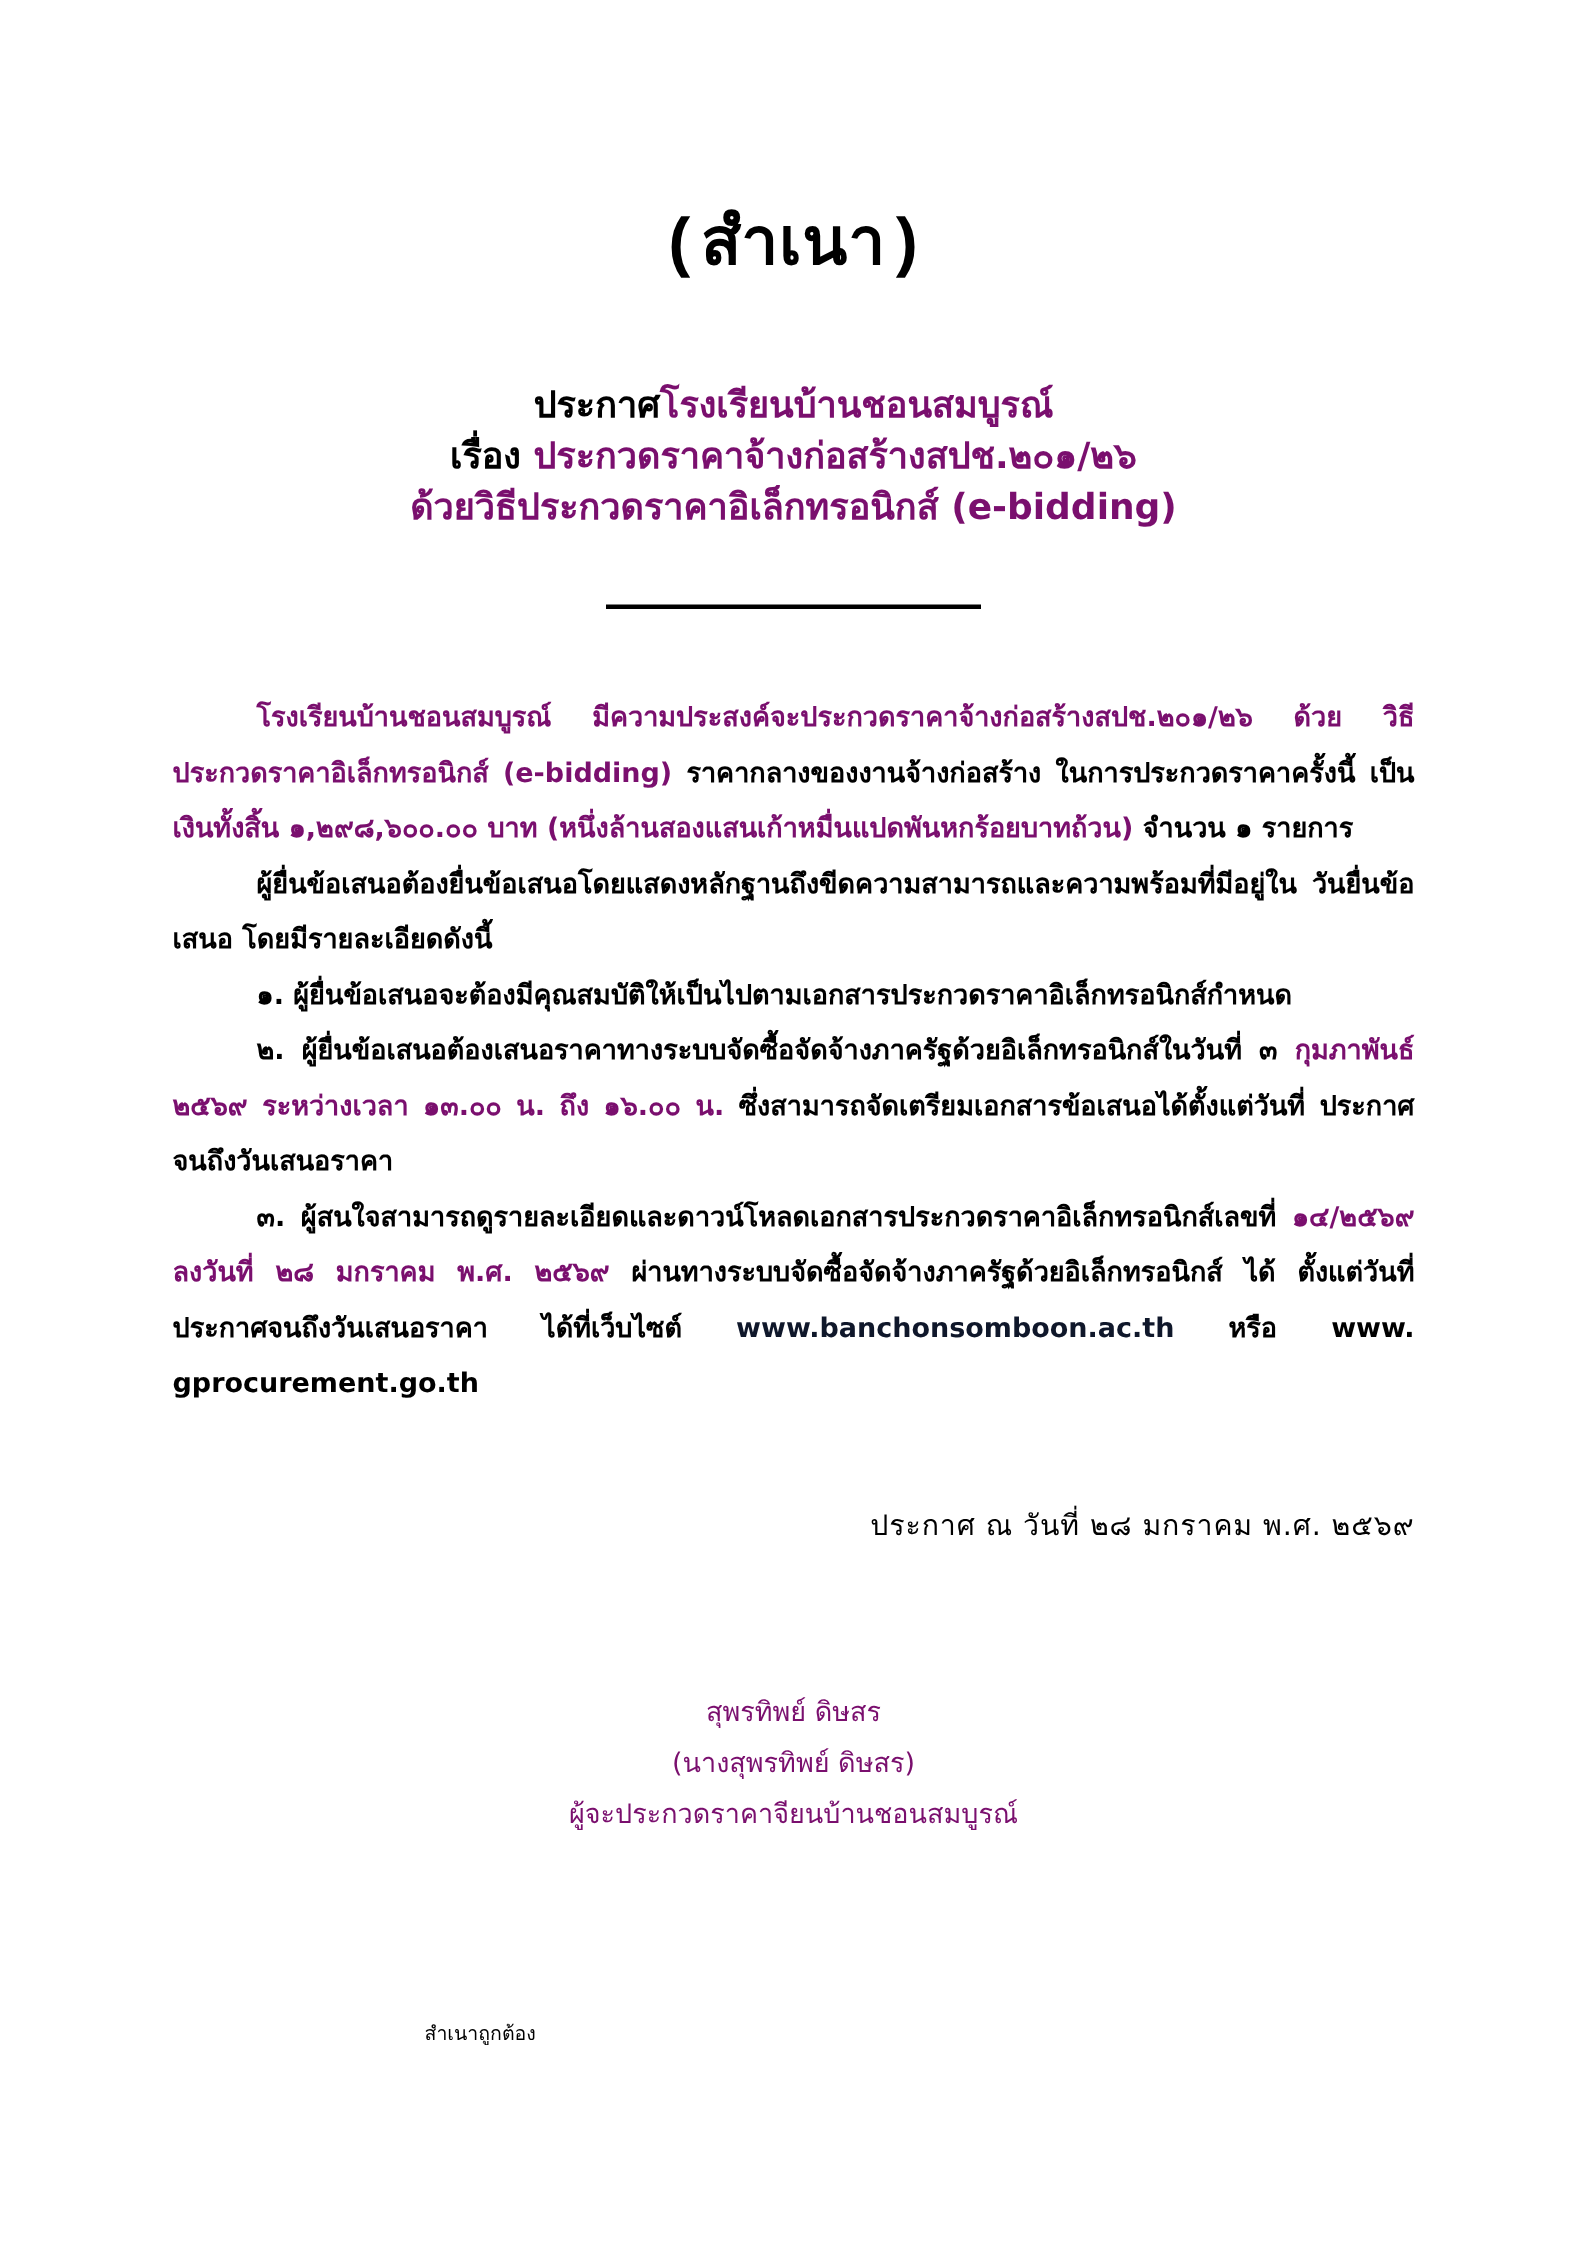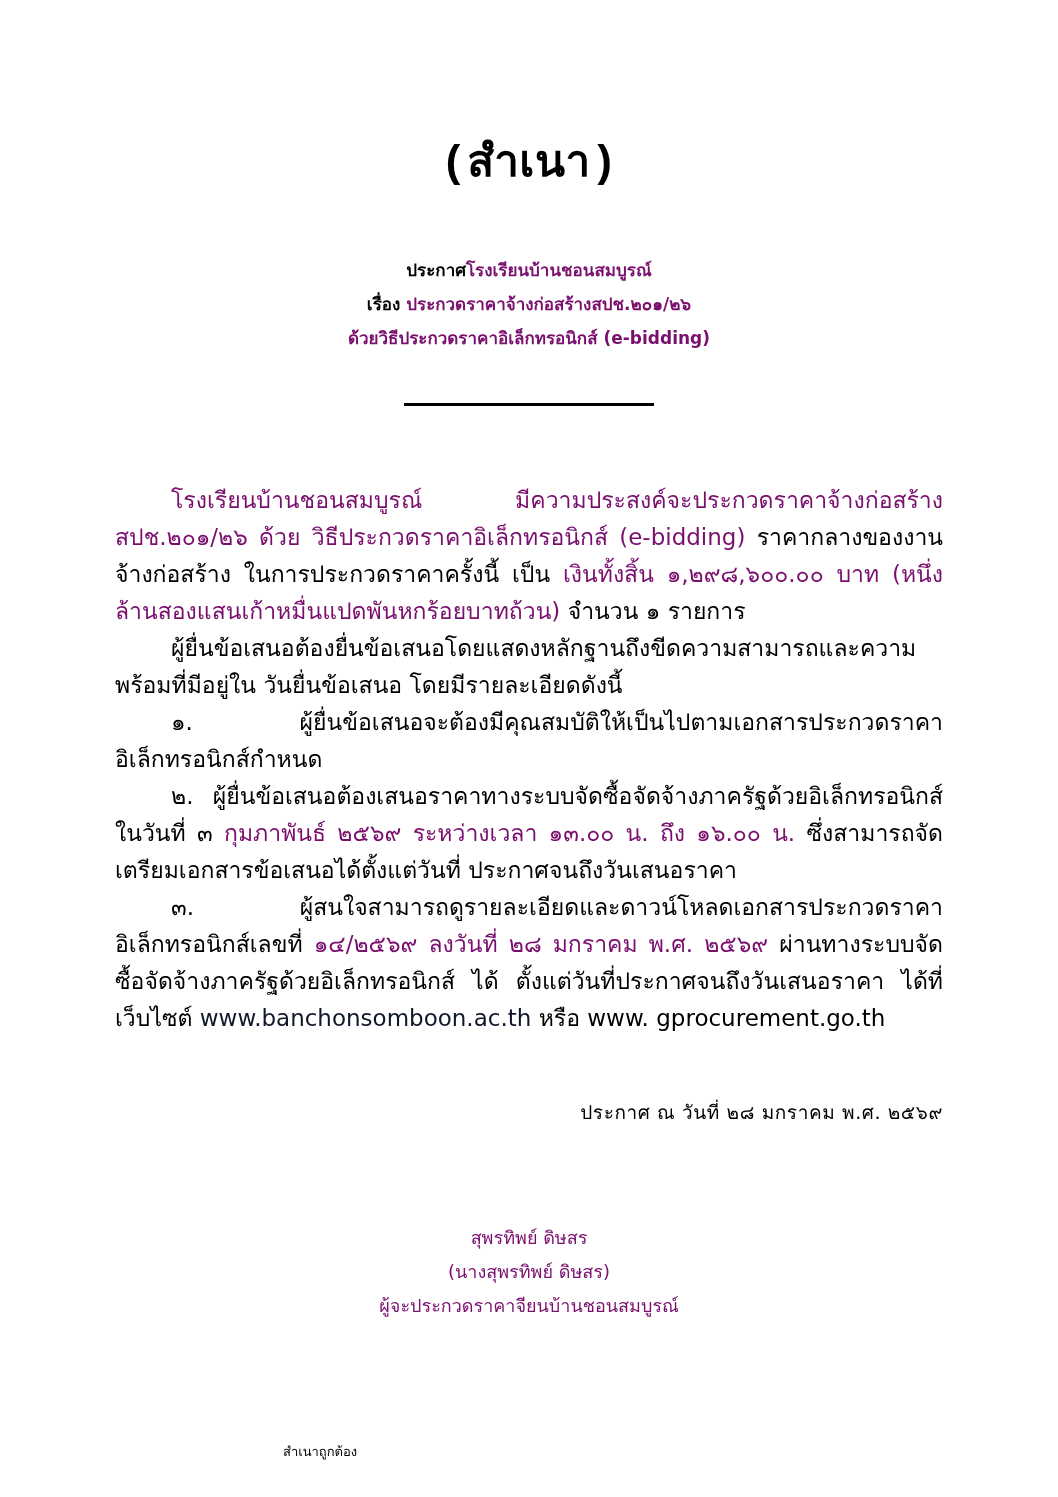--- a/index.html
+++ b/index.html
@@ -28,38 +28,39 @@
     color: #000000;
     margin-top: 125px;
     letter-spacing: 0.5px;
     font-family: Liberation Mono, monospace;
   }
   .heading-block {
     text-align: center;
     margin-top: 58px;
   }
   .heading-line {
-    font-size: 17px;
+    font-size: 24px;
     font-weight: bold;
     line-height: 34px;
   }
   .h-purple { color: #7a0f6e; }
   .h-black { color: #000000; }
   .rule {
     width: 250px;
     height: 3px;
     background: #000000;
     margin: 48px auto 0 auto;
   }
   .body-block {
-    margin-top: 76px;
-    font-size: 23px;
+    margin-top: 54px;
+    font-size: 18px;
     line-height: 37px;
     text-align: justify;
     text-justify: inter-word;
+    font-weight: bold;
   }
   .para {
     margin: 0;
     padding: 0;
   }
   .indent {
     text-indent: 56px;
   }
   .p { color: #7a0f6e; }
   .k { color: #000000; }

